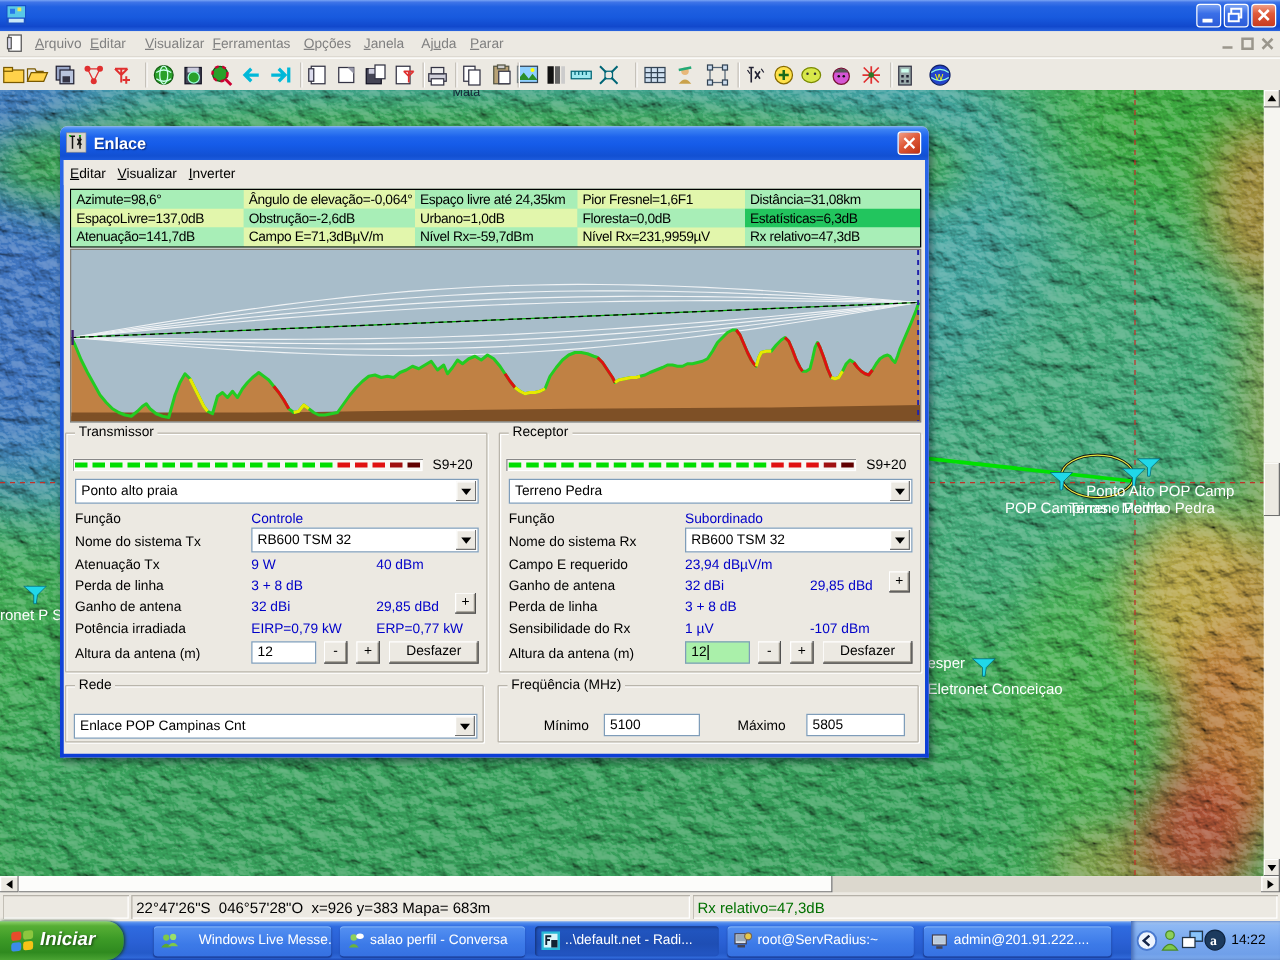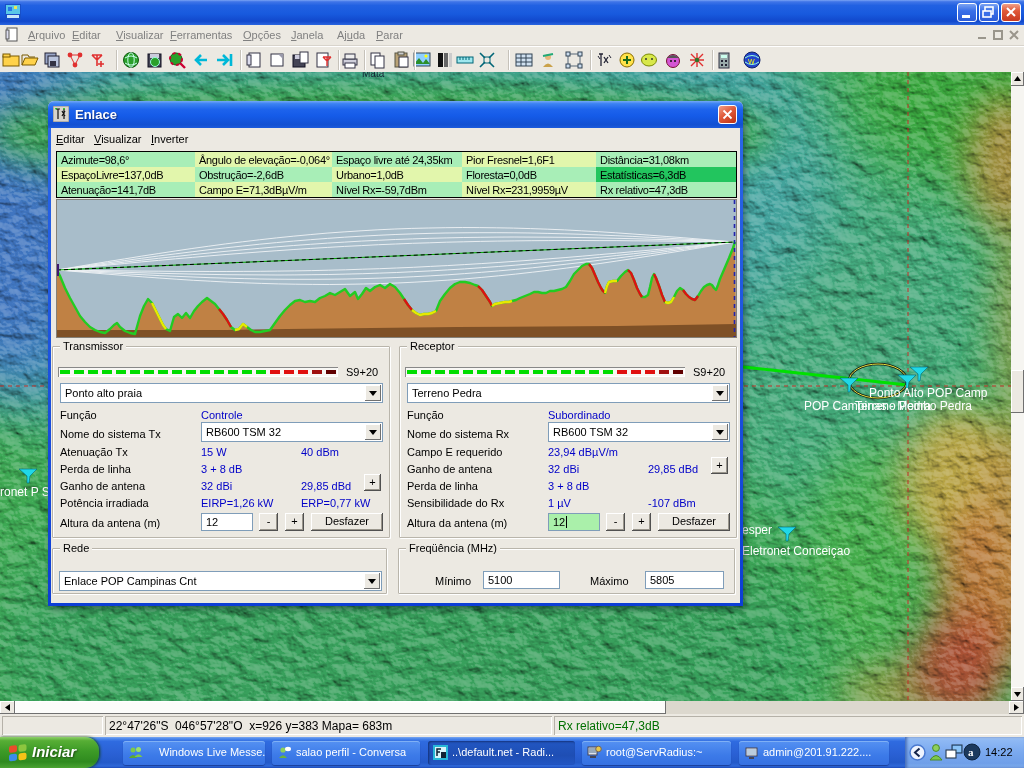--- a/index.html
+++ b/index.html
@@ -484,30 +484,30 @@
         <i style="left:254px;background:#a01010"></i>
         <i style="left:268px;background:#600000"></i>
       </div>
       <div class="lbl" style="left:298px;top:265px">S9+20</div>
       <div class="combo" style="left:12px;top:282px;width:323px">Ponto alto praia<span class="da"></span></div>
       <div class="lbl" style="left:12px;top:308px">Função</div>
       <div class="val" style="left:153px;top:308px">Controle</div>
       <div class="lbl" style="left:12px;top:327px">Nome do sistema Tx</div>
       <div class="combo" style="left:153px;top:321px;width:182px">RB600 TSM 32<span class="da"></span></div>
       <div class="lbl" style="left:12px;top:345px">Atenuação Tx</div>
-      <div class="val" style="left:153px;top:345px">15 W</div>
+      <div class="val" style="left:153px;top:345px">9 W</div>
       <div class="val" style="left:253px;top:345px">40 dBm</div>
       <div class="lbl" style="left:12px;top:362px">Perda de linha</div>
       <div class="val" style="left:153px;top:362px">3 + 8 dB</div>
       <div class="lbl" style="left:12px;top:379px">Ganho de antena</div>
       <div class="val" style="left:153px;top:379px">32 dBi</div>
       <div class="val" style="left:253px;top:379px">29,85 dBd</div>
       <div class="btn" style="left:316px;top:373px;width:17px;height:17px;font-size:11px;padding-top:2px">+</div>
       <div class="lbl" style="left:12px;top:396px">Potência irradiada</div>
-      <div class="val" style="left:153px;top:396px">EIRP=1,26 kW</div>
+      <div class="val" style="left:153px;top:396px">EIRP=0,79 kW</div>
       <div class="val" style="left:253px;top:396px">ERP=0,77 kW</div>
       <div class="lbl" style="left:12px;top:416px">Altura da antena (m)</div>
       <div class="tfield" style="left:153px;top:412px;width:52px">12</div>
       <div class="btn" style="left:211px;top:412px;width:19px;height:18px;font-size:11px;padding-top:2px">-</div>
       <div class="btn" style="left:237px;top:412px;width:19px;height:18px;font-size:11px;padding-top:2px">+</div>
       <div class="btn" style="left:263px;top:412px;width:72px;height:18px;font-size:11px;padding-top:2px">Desfazer</div>
 <div class="grp" style="left:351px;top:245px;width:338px;height:192px">
         <b>Receptor</b>
       </div>
       <div class="meter" style="left:357px;top:266px">

